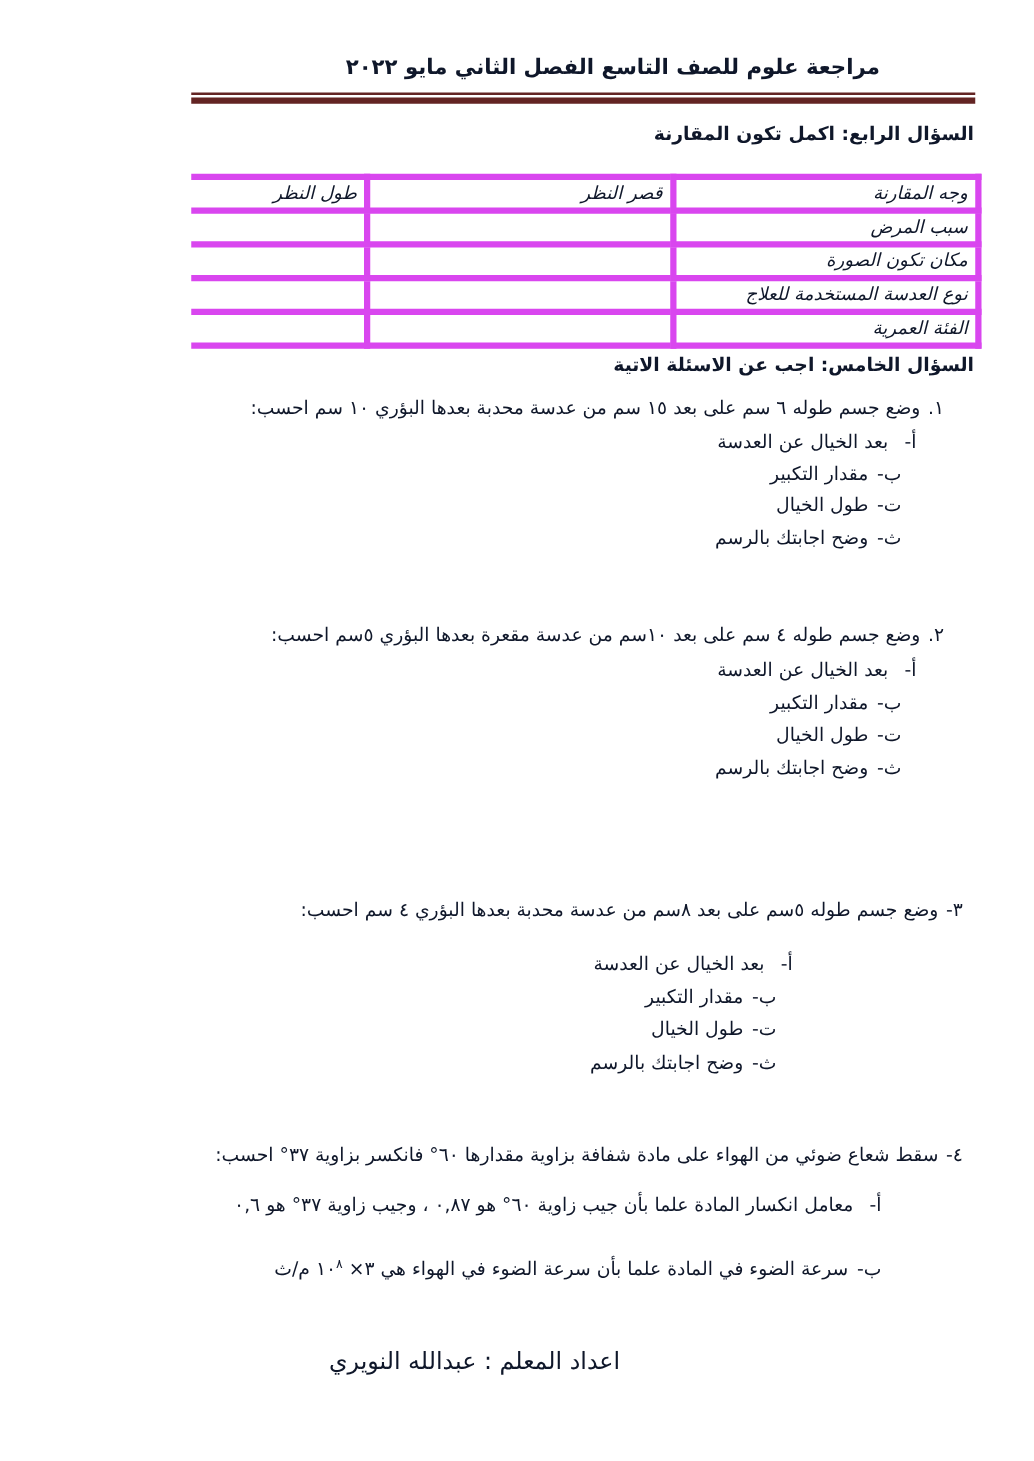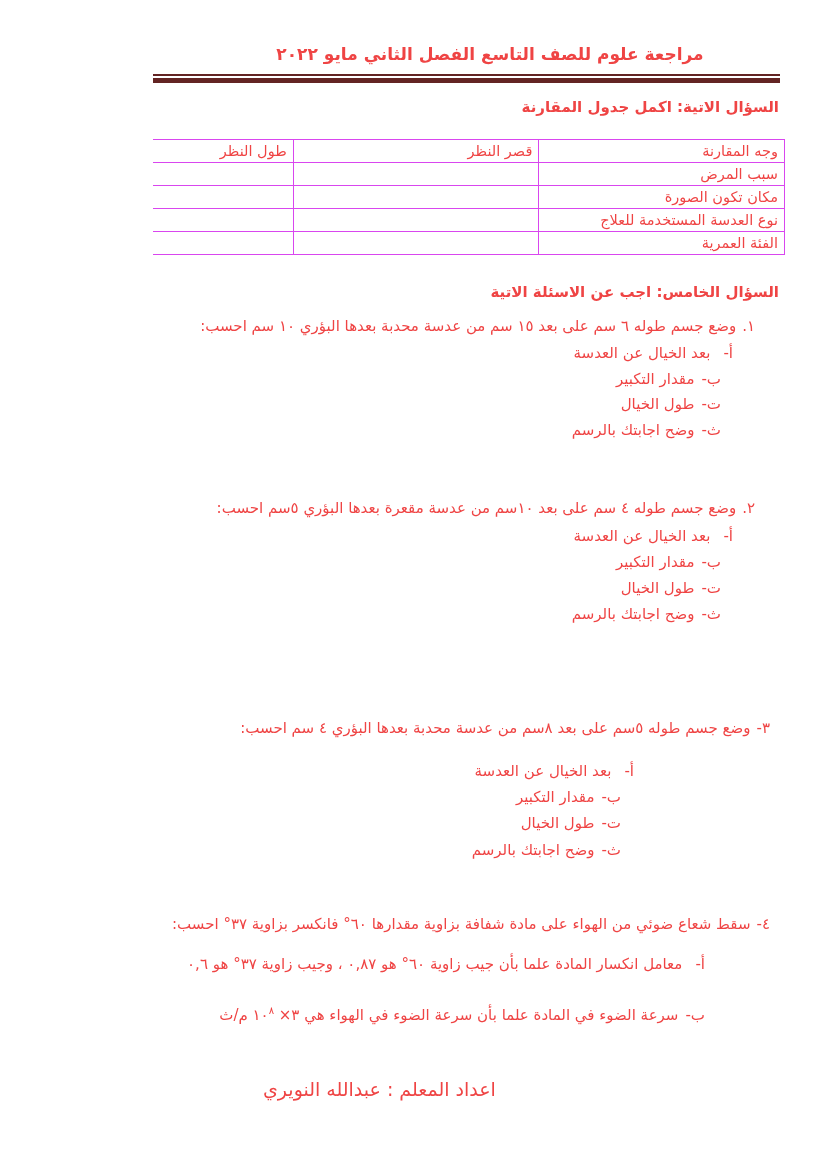--- a/index.html
+++ b/index.html
@@ -3,21 +3,21 @@
 <meta charset="utf-8">
 <style>
   html, body { margin: 0; padding: 0; background: #ffffff; }
   .page {
     position: relative;
     width: 674px;
     height: 1169px;
     background: #ffffff;
     font-family: "DejaVu Sans", sans-serif;
     direction: rtl;
-    color: #ef4444;
+    color: #0f172a;
     overflow: hidden;
   }
   .doc-title {
     position: absolute;
     top: 44px; left: 0; right: 0;
     text-align: center;
     font-size: 17px;
     font-weight: bold;
     letter-spacing: 0.2px;
   }
@@ -41,27 +41,28 @@
   table.cmp {
     position: absolute;
     top: 139px;
     right: 42px;
     width: 738px;
     border-collapse: collapse;
     table-layout: fixed;
     font-size: 14.5px;
   }
   table.cmp td {
-    border: 1px solid #d946ef;
+    border: 5px solid #d946ef;
     height: 22px;
     padding: 0 6px;
     text-align: right;
     vertical-align: middle;
     white-space: nowrap;
     overflow: hidden;
+    font-style: italic;
   }
   .q-line {
     position: absolute;
     font-size: 15px;
     white-space: nowrap;
   }
   .q-marker { margin-left: 6px; }
   .sub-line {
     position: absolute;
     font-size: 15px;
@@ -88,21 +89,21 @@
 
 <div class="page">
 
   <div class="doc-title">مراجعة علوم للصف التاسع الفصل الثاني مايو ٢٠٢٢</div>
   <div class="divider">
     <div class="thin"></div>
     <div class="gap"></div>
     <div class="thick"></div>
   </div>
 
-  <div class="sec-heading h-q4">السؤال الاتية: اكمل جدول المقارنة</div>
+  <div class="sec-heading h-q4">السؤال الرابع: اكمل تكون المقارنة</div>
 
   <table class="cmp">
     <tbody>
       <tr>
         <td>وجه المقارنة</td>
         <td>قصر النظر</td>
         <td>طول النظر</td>
       </tr>
       <tr>
         <td>سبب المرض</td>

